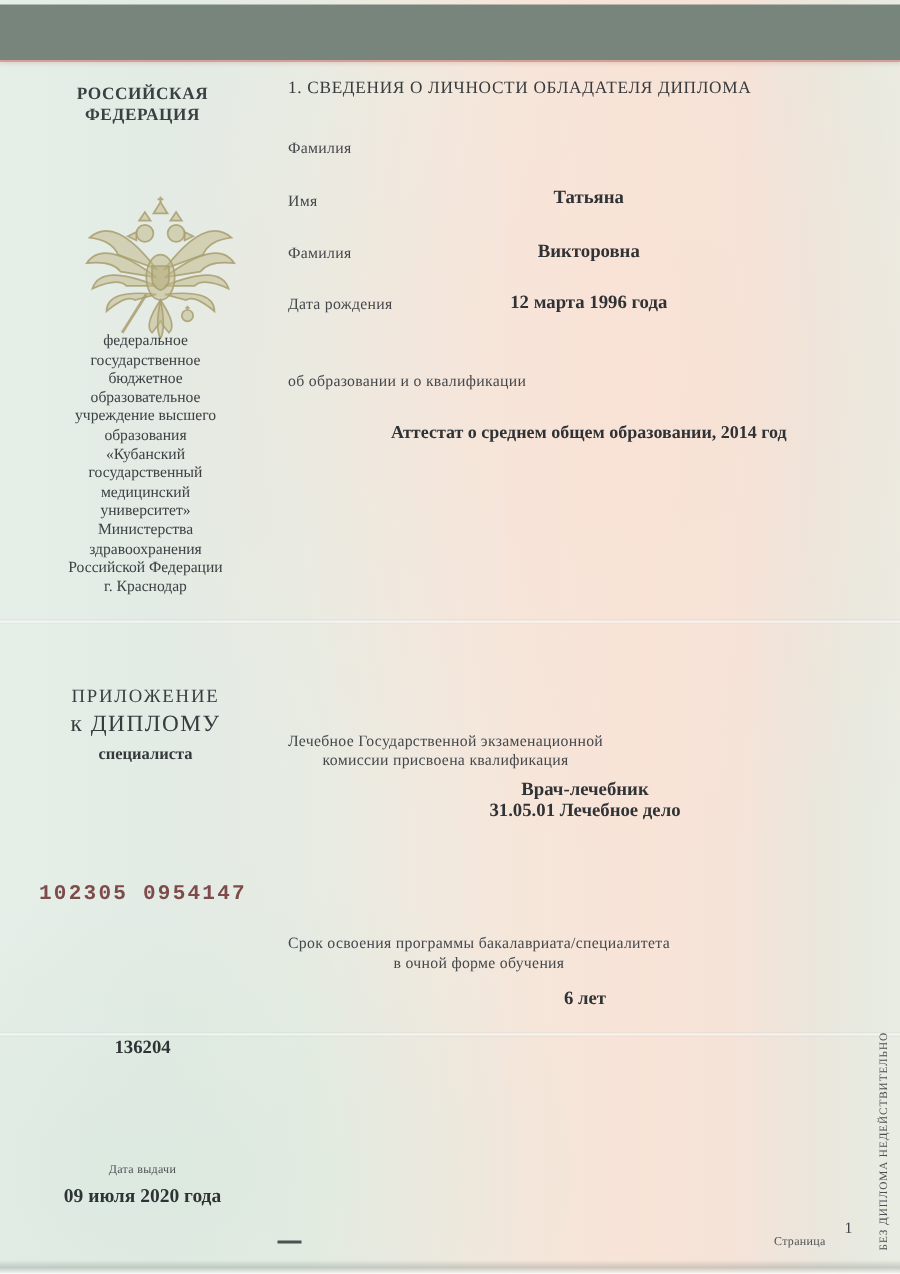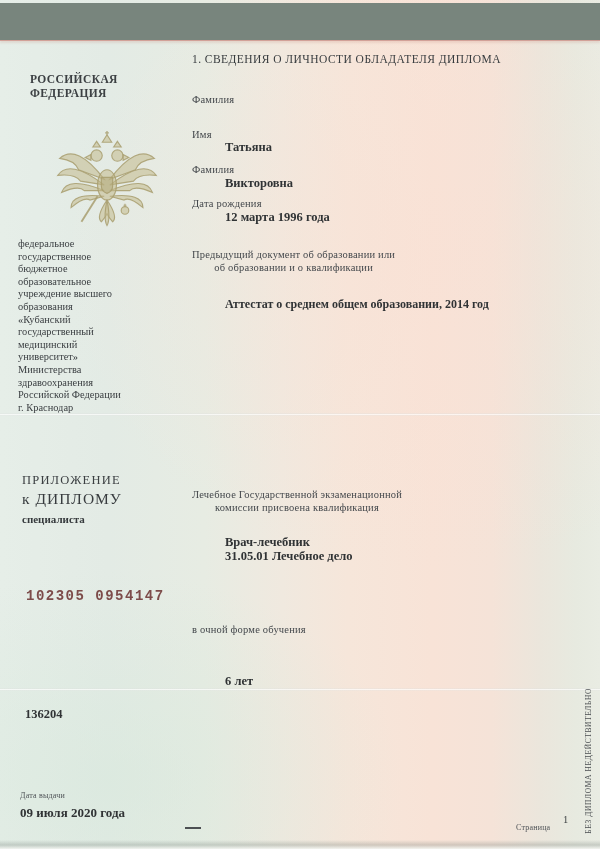--- a/index.html
+++ b/index.html
@@ -33,21 +33,21 @@
     background-repeat:no-repeat, repeat-x, repeat-x, repeat-x, no-repeat, repeat;
     border-bottom:1px solid #d2a198;
     box-shadow:0 2px 2px rgba(205,150,140,0.25);
   }
   .crease { position:absolute; left:0; right:0; height:3px; pointer-events:none;
     background:linear-gradient(180deg, rgba(110,118,112,0.10), rgba(255,255,255,0.65) 50%, rgba(110,118,112,0.08)); }
   .bottom-edge { position:absolute; left:0; right:0; bottom:0; height:9px; pointer-events:none;
     background:linear-gradient(180deg, rgba(118,128,122,0) 0, rgba(118,128,122,0.30) 55%, rgba(244,246,242,0.9) 100%); }
 
   .abs { position:absolute; }
-  .c { text-align:left;margin-top:16px; }
+  .c { text-align:center; }
   .lbl { font-size:10.5px; color:#44484c; letter-spacing:0.2px;text-align:center; }
   .lbl-sm { font-size:8px; color:#4e5256; letter-spacing:0.2px; }
   .val { font-size:12.5px; font-weight:bold; color:#303335; }
   .sect { font-size:11.5px; letter-spacing:0.45px; color:#383c3f; }
   .multiline { line-height:13px; }
   .country { font-size:11.5px; font-weight:bold; letter-spacing:0.4px; line-height:13.5px; color:#3c4043; }
   .univ { font-size:10.4px; line-height:12.6px; color:#3d4144; }
   .supp1 { font-size:12.5px; letter-spacing:1.2px; color:#3b3f42; }
   .supp2 { font-size:15.5px; letter-spacing:1px; color:#383c3f; margin-top:2px; }
   .supp3 { font-size:11px; font-weight:bold; color:#35393c; margin-top:5px; }
@@ -141,34 +141,34 @@
   <div class="abs lbl" style="left:192px; top:129px;">Имя</div>
   <div class="abs c val" style="left:225px; top:124px; width:335px;">Татьяна</div>
 
   <div class="abs lbl" style="left:192px; top:164px;">Фамилия</div>
   <div class="abs c val" style="left:225px; top:160px; width:335px;">Викторовна</div>
 
   <div class="abs lbl" style="left:192px; top:198px;">Дата рождения</div>
   <div class="abs c val" style="left:225px; top:194px; width:335px;">12 марта 1996 года</div>
 
   <div class="abs lbl multiline" style="left:192px; top:248px;">
-    <div>Предыдущий документ об образовании или</div>
     <div>об образовании и о квалификации</div>
   </div>
   <div class="abs c val" style="left:225px; top:281px; width:335px; font-size:12px;">Аттестат о среднем общем образовании, 2014 год</div>
 
 
   <div class="abs lbl multiline" style="left:192px; top:488px;">
     <div>Лечебное Государственной экзаменационной</div>
     <div>комиссии присвоена квалификация</div>
   </div>
   <div class="abs c val" style="left:225px; top:519px; width:330px;">Врач-лечебник</div>
   <div class="abs c val" style="left:225px; top:533px; width:330px;">31.05.01 Лечебное дело</div>
 
   <div class="abs lbl multiline" style="left:192px; top:623px;">
+    <div>Срок освоения программы бакалавриата/специалитета</div>
     <div>в очной форме обучения</div>
   </div>
   <div class="abs c val" style="left:225px; top:658px; width:330px;">6 лет</div>
 
   <div class="abs dash" style="left:185px; top:827px;"></div>
   <div class="abs lbl-sm" style="left:516px; top:823px;">Страница</div>
   <div class="abs" style="left:563px; top:814px; font-size:10.5px; color:#3e4245;">1</div>
   <div class="abs side-note" style="left:584px; top:688px;">БЕЗ ДИПЛОМА НЕДЕЙСТВИТЕЛЬНО</div>
 </div>
 

